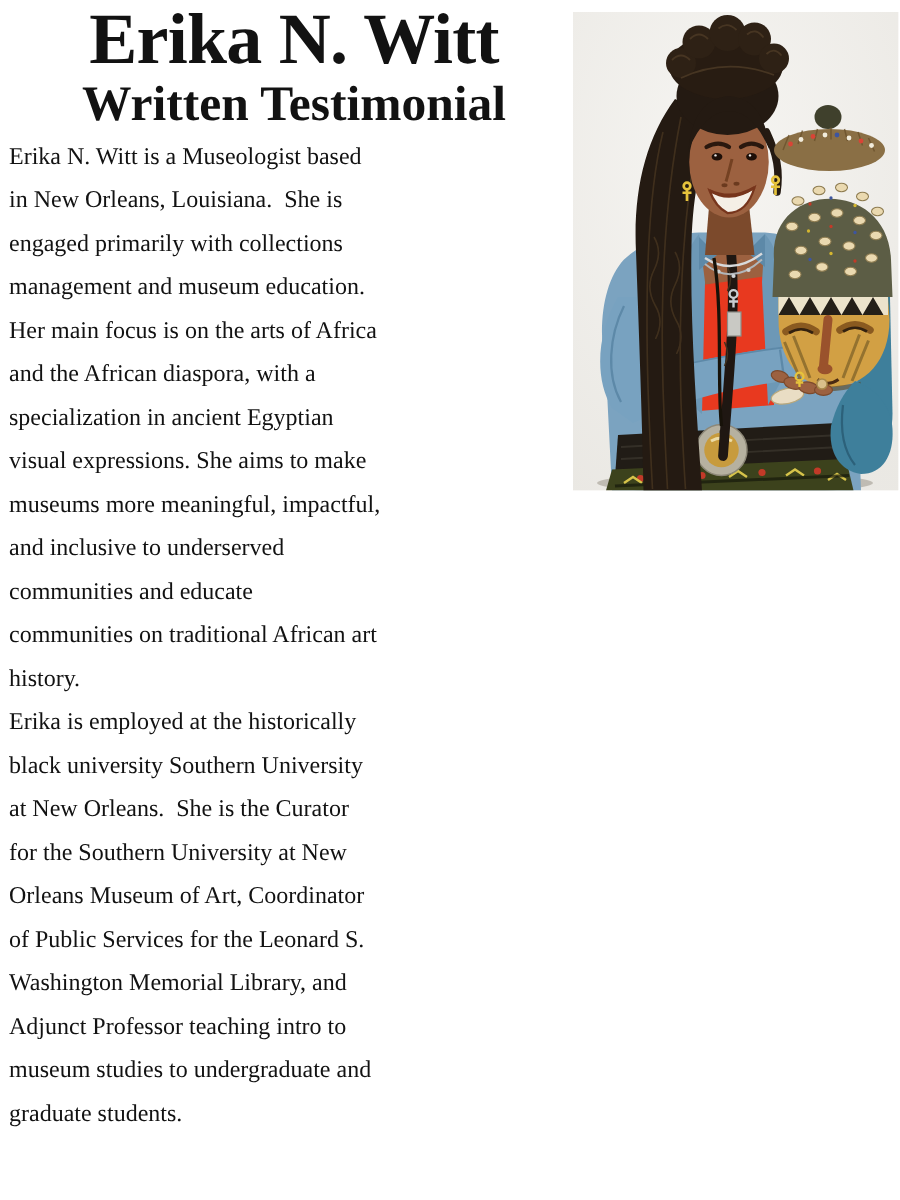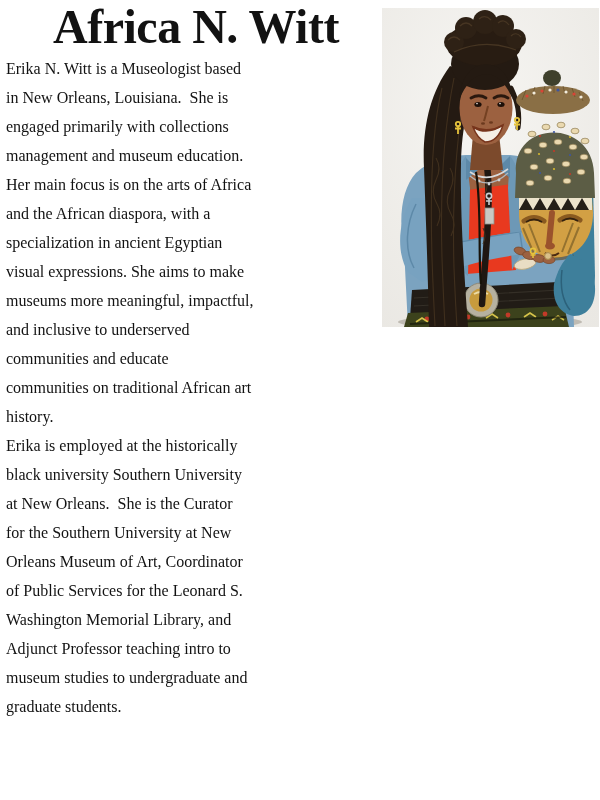--- a/index.html
+++ b/index.html
@@ -21,21 +21,22 @@
   }
   .photo{position:absolute;left:382px;top:8px;width:217px;height:319px;}
   .photo svg{display:block;}
 </style>
 </head>
 <body>
 
 <div class="page">
 
   <div class="text-col">
-    <h1 class="title">Africa N. Witt</h1>
+    <h1 class="title">Erika N. Witt</h1>
+    <h2 class="subtitle">Written Testimonial</h2>
     <div class="bodytext">Erika N. Witt is a Museologist based
 in New Orleans, Louisiana.  She is
 engaged primarily with collections
 management and museum education.
 Her main focus is on the arts of Africa
 and the African diaspora, with a
 specialization in ancient Egyptian
 visual expressions. She aims to make
 museums more meaningful, impactful,
 and inclusive to underserved

